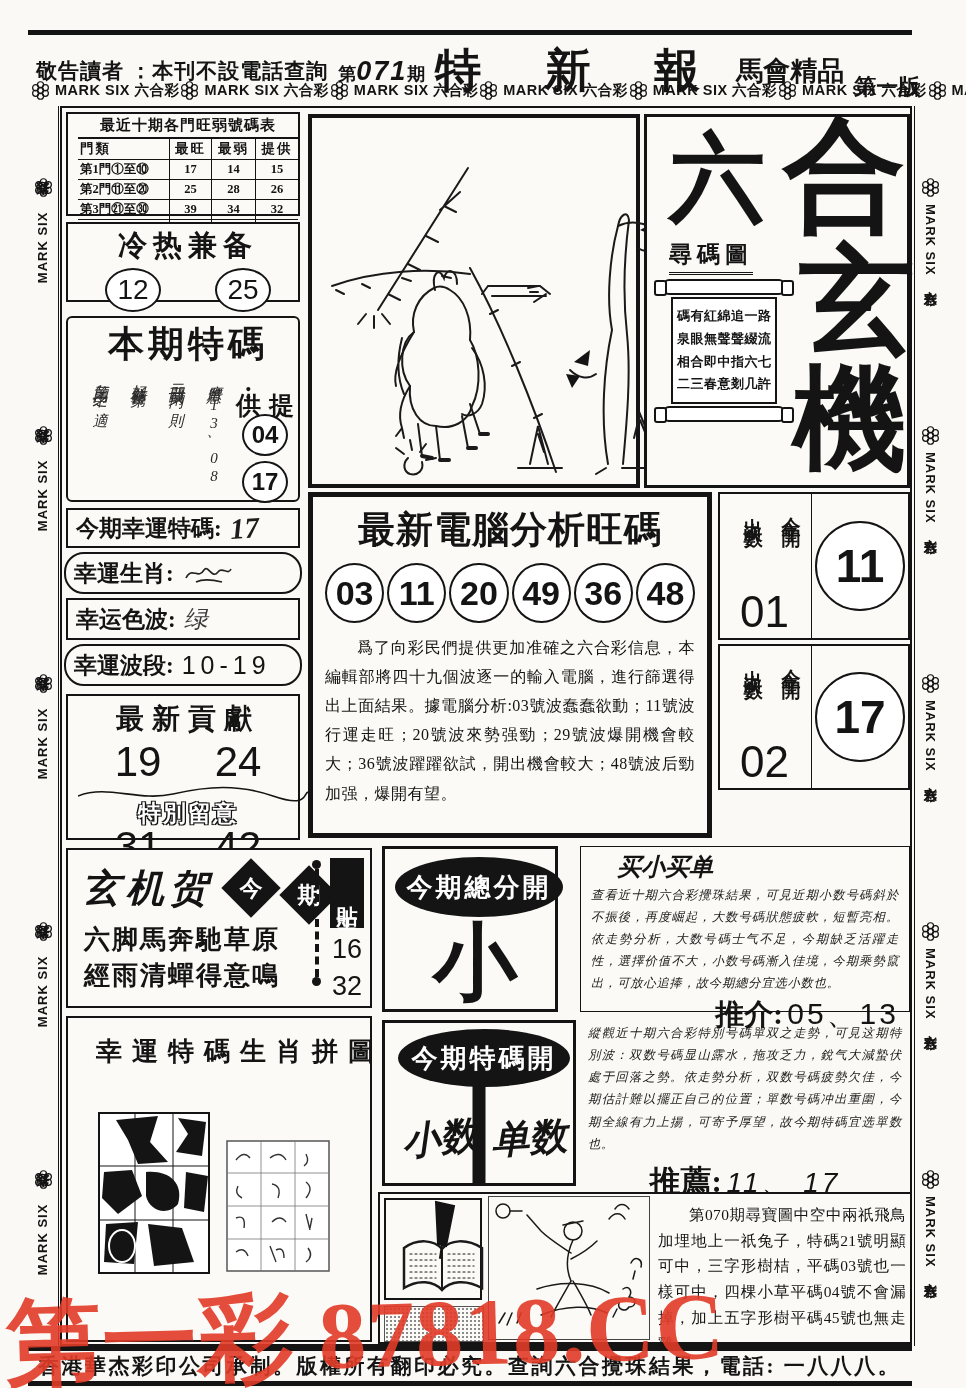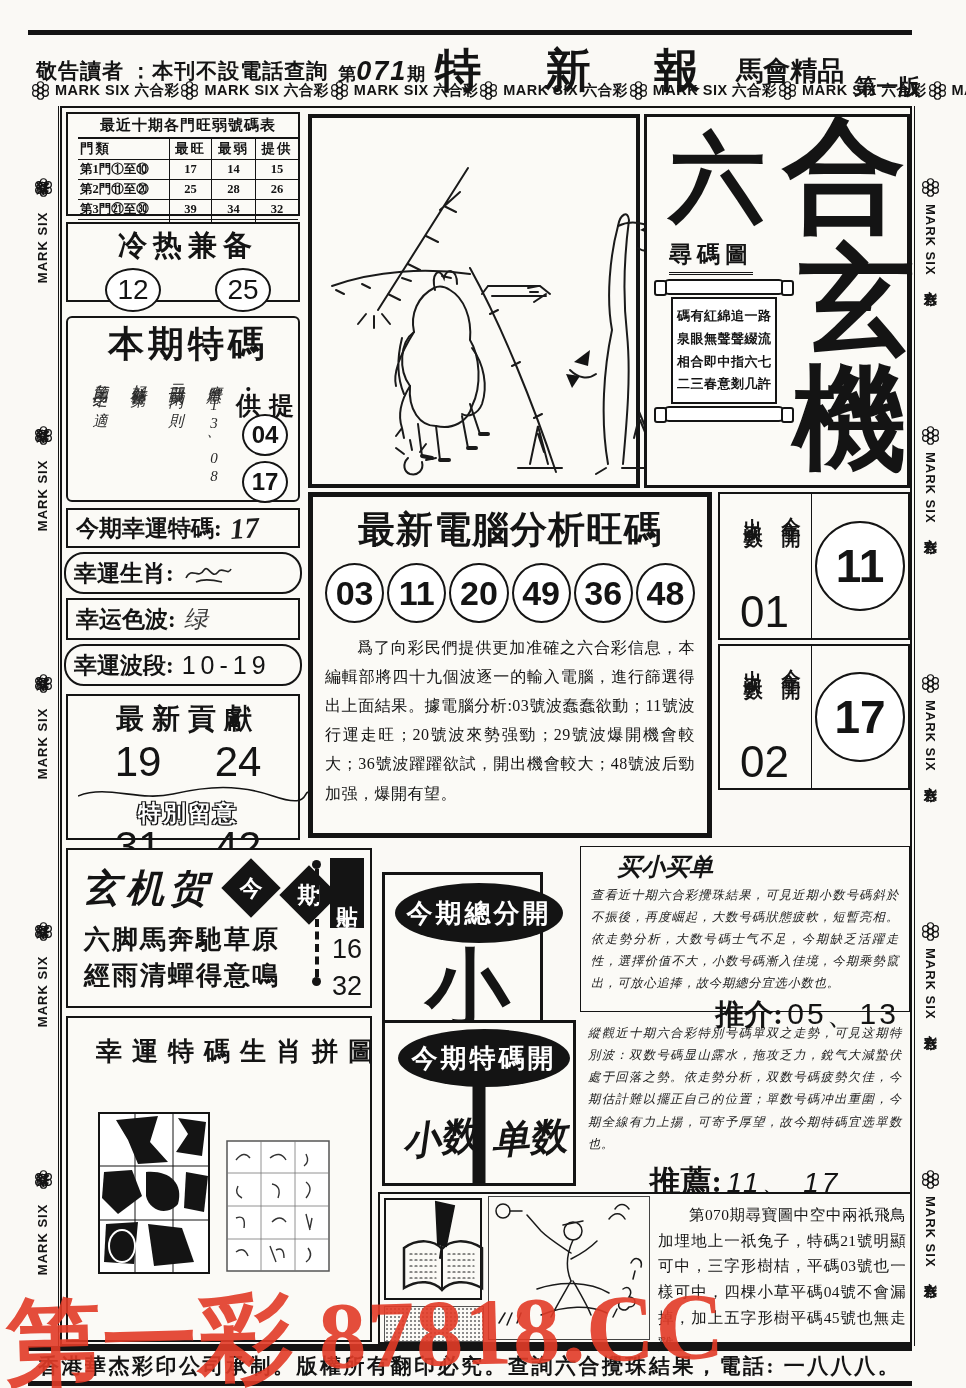--- a/index.html
+++ b/index.html
@@ -497,21 +497,21 @@
         <span>出次數</span>
         <span>今年開</span>
       </div>
       <span class="app-rank">02</span>
     </div>
     <div class="app-right">
       <span class="cnum">17</span>
     </div>
   </div>
 
-  <div class="abs box" style="left:382px;top:872px;width:161px;height:166px;border-width:3px;">
+  <div class="abs box" style="left:382px;top:846px;width:176px;height:166px;border-width:3px;">
     <div class="ellipse" style="width:168px;height:60px;margin:8px auto 0;">今期總分開</div>
     <div class="big-small">小</div>
   </div>
 
   <div class="abs box" style="left:580px;top:846px;width:330px;height:166px;border-width:1px;padding:4px 10px;">
     <div class="spread-title">买小买单</div>
     <div class="hbody" style="margin-top:2px;font-size:12.3px;line-height:1.78;">查看近十期六合彩攪珠結果，可見近期小数号碼斜於不振後，再度崛起，大数号碼狀態疲軟，短暫亮相。依走勢分析，大数号碼士气不足，今期缺乏活躍走性，選擇价值不大，小数号碼漸入佳境，今期乘勢竄出，可放心追捧，故今期總分宜选小数也。</div>
     <div style="text-align:right;margin-top:0;">
       <span class="reco">推介:</span>
       <span class="reco"><em>05、13</em></span>

